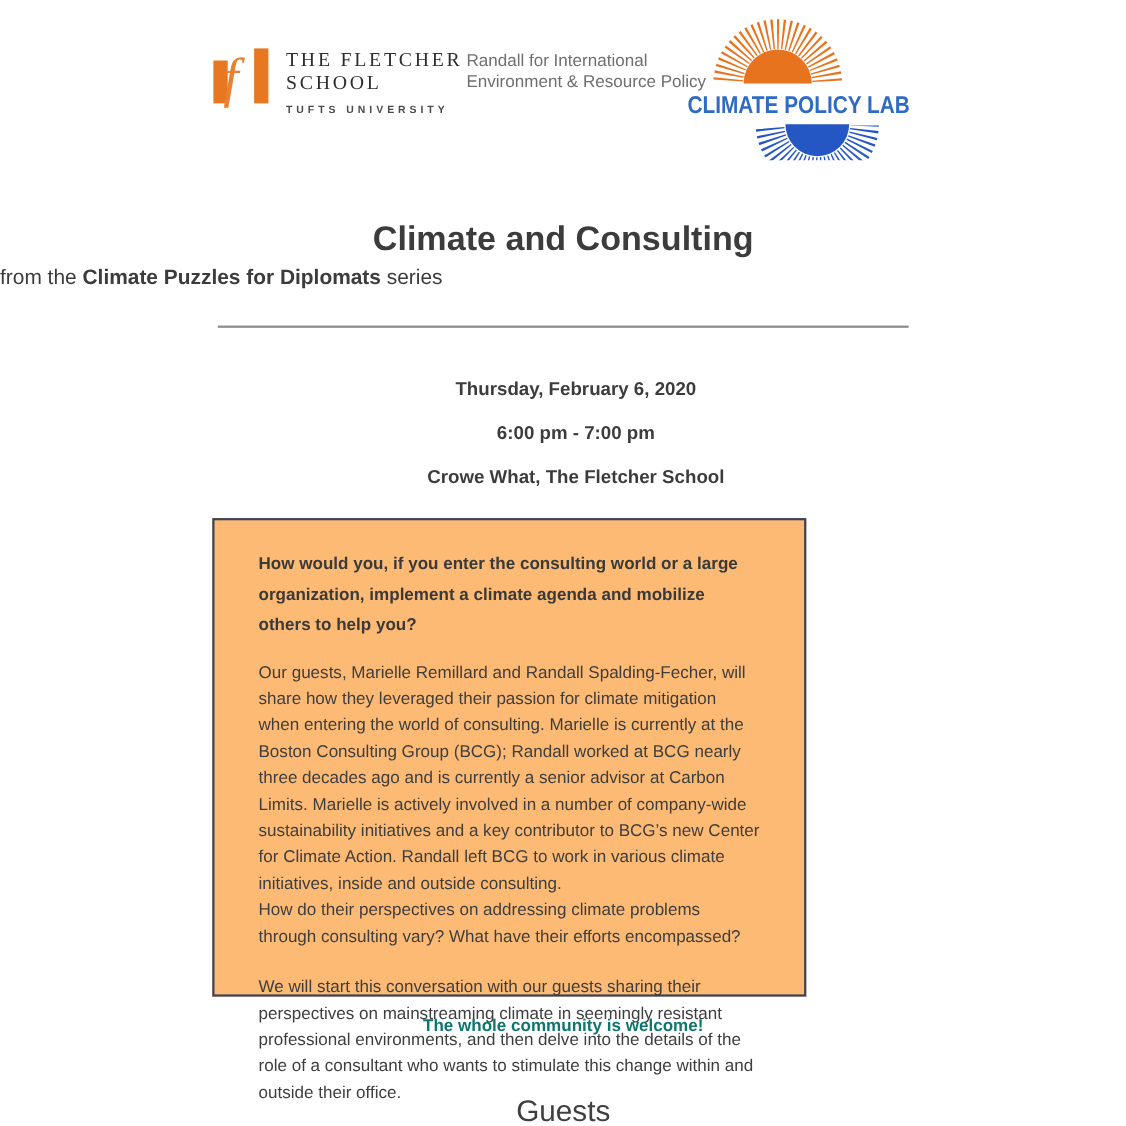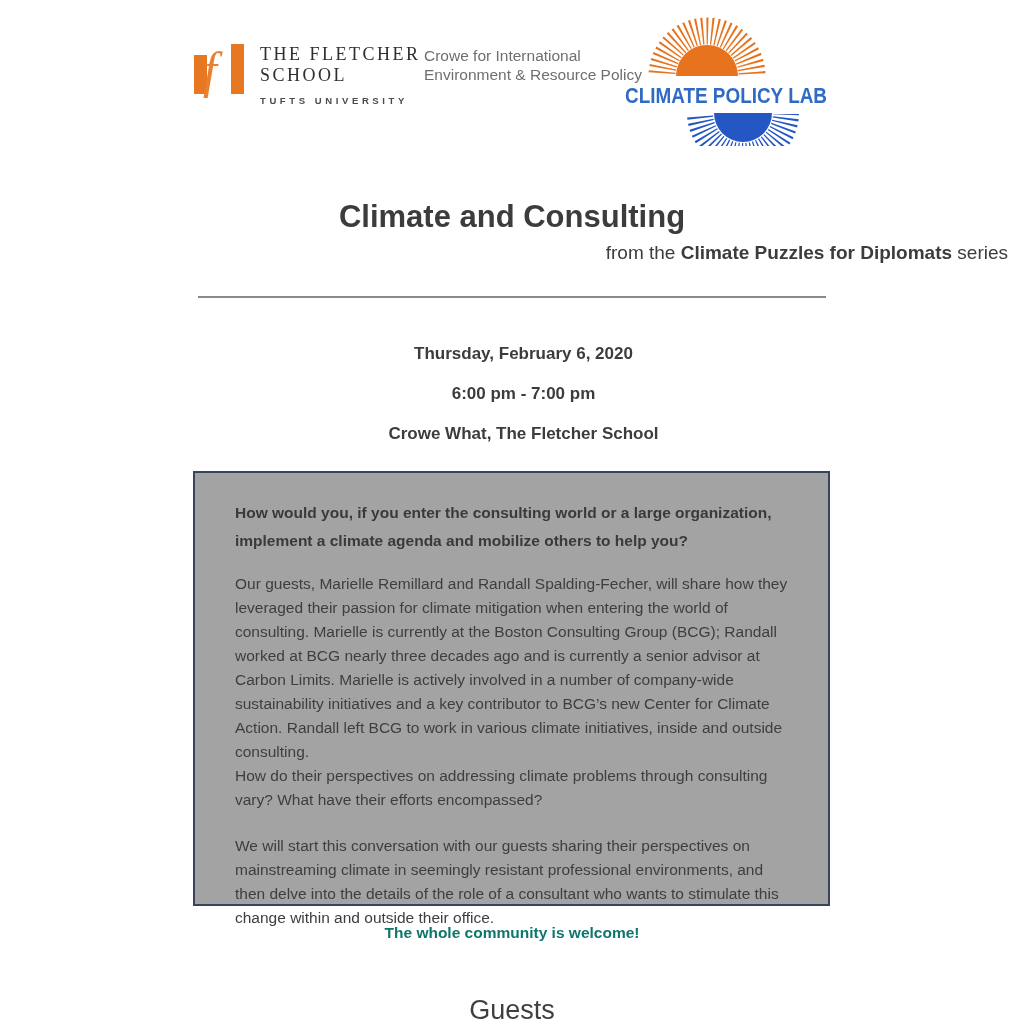--- a/index.html
+++ b/index.html
@@ -22,39 +22,39 @@
 
   .cierp-logo { position: absolute; left: 424px; top: 41px; }
   .cierp-acronym { font-size: 47px; font-weight: bold; color: #2b66c4; letter-spacing: -2px; line-height: 44px; }
   .cierp-sub { font-size: 15.5px; color: #6f6f6f; line-height: 19px; margin-top: 5px; }
 
   .cpl-logo { position: absolute; left: 622px; top: 13px; width: 208px; height: 133px; }
   .cpl-logo svg { display: block; }
 
   
   .event-title { position: absolute; left: 0; right: 0; top: 199px; text-align: center; font-size: 31px; font-weight: bold; color: #3c3c3c; }
-  .event-subtitle { position: absolute; left: 0; right: 16px; top: 242px; text-align: right; font-size: 19px; color: #3c3c3c; }
+  .event-subtitle { position: absolute; left: 0; right: 0; top: 242px; text-align: left; font-size: 19px; color: #3c3c3c; }
 
   .rule { position: absolute; left: 198px; top: 296px; width: 628px; height: 2px; background: #8a8a8a; }
 
   
   .detail { position: absolute; left: 0; right: 0; text-align: center; font-size: 17px; font-weight: bold; color: #3c3c3c; padding-left: 23px; }
   .detail.date { top: 344px; }
   .detail.time { top: 384px; }
   .detail.place { top: 424px; }
 
   
   .desc-box {
     position: absolute;
     left: 193px; top: 471px;
-    width: 637px; height: 435px;
+    width: 540px; height: 435px;
     box-sizing: border-box;
     border: 2px solid #36455e;
     padding: 26px 40px 0 40px;
-    background: #a3a3a3;
+    background: #fdba74;
   }
   .desc-box .q { font-size: 15.5px; font-weight: bold; line-height: 28px; max-width: 552px; color: #3a3a3a; }
   .desc-box p { margin: 0; font-size: 15.5px; line-height: 24px; max-width: 567px; color: #3e3e3e; }
   .desc-box .p1 { margin-top: 17px; }
   .desc-box .p2 { margin-top: 0; }
   .desc-box .p3 { margin-top: 22px; }
 
   .welcome { position: absolute; left: 0; right: 0; top: 924px; text-align: center; font-size: 15.5px; font-weight: bold; color: #0f766e; }
   .guests-heading { position: absolute; left: 0; right: 0; top: 995px; text-align: center; font-size: 27px; font-weight: normal; color: #3f3f3f; }
 </style>
@@ -73,21 +73,21 @@
     </div>
     <div class="fletcher-text">
       <div class="fletcher-line">THE FLETCHER</div>
       <div class="fletcher-line">SCHOOL</div>
       <div class="fletcher-univ">TUFTS UNIVERSITY</div>
     </div>
   </div>
 
   <div class="cierp-logo">
     <div class="cierp-sub">
-      <div>Crowe for International</div>
+      <div>Randall for International</div>
       <div>Environment &amp; Resource Policy</div>
     </div>
   </div>
 
   <div class="cpl-logo">
     <svg width="208" height="133" viewBox="0 0 208 133" aria-hidden="true">
       <defs>
         <clipPath id="clipTop">
             <rect x="0" y="0" width="208" height="62"></rect>
           </clipPath>

